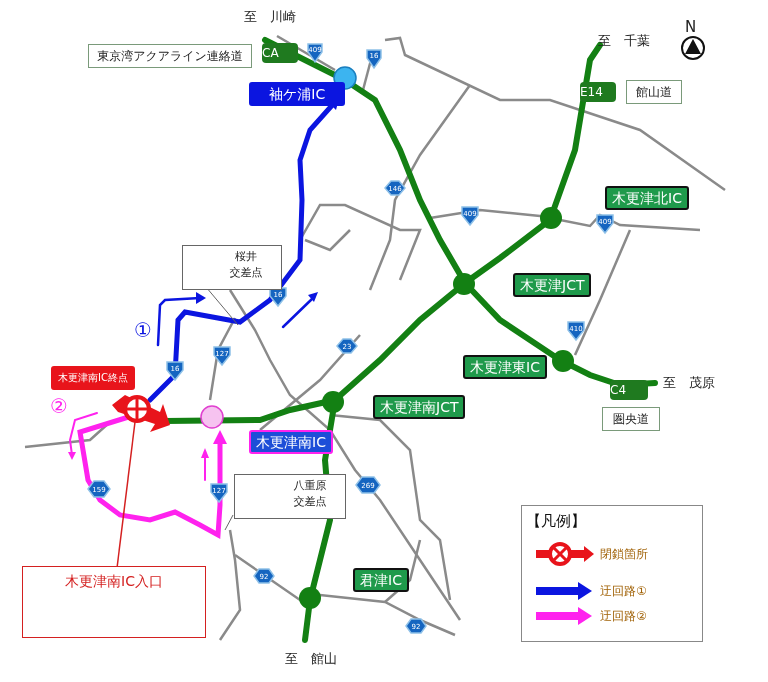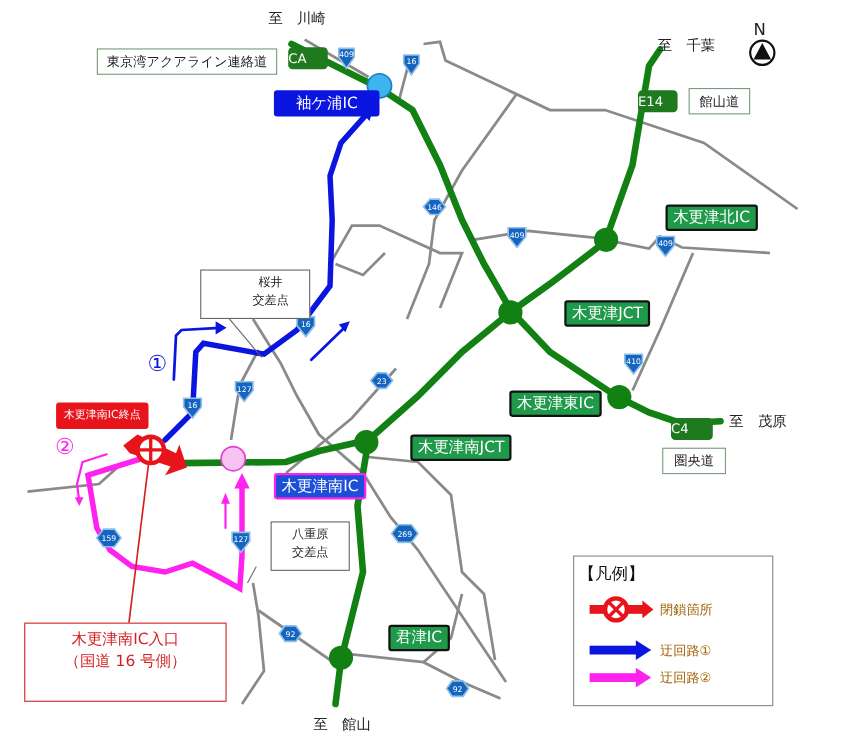--- a/index.html
+++ b/index.html
@@ -178,31 +178,30 @@
 <div class="gbox" style="left:438px;top:355px;">木更津東IC</div>
 <div class="gbox" style="left:348px;top:395px;">木更津南JCT</div>
 <div class="gbox" style="left:224px;top:430px;background:#1d4ed8;border-color:#ff22ee;">木更津南IC</div>
 <div class="gbox" style="left:328px;top:568px;">君津IC</div>
 <div class="gbox" style="left:26px;top:366px;background:#e8141b;border-color:#e8141b;font-size:10px;">木更津南IC終点</div>
 
 <div class="note" style="left:182px;top:245px;width:70px;height:40px;padding-top:3px;padding-left:28px;">
   <div>桜井</div>
     <div>交差点</div>
 </div>
-<div class="note" style="left:246px;top:474px;width:70px;height:40px;padding-top:3px;">
+<div class="note" style="left:234px;top:474px;width:70px;height:40px;padding-top:3px;padding-left:40px;">
   <div>八重原</div>
     <div>交差点</div>
 </div>
 
 <div class="lbl" style="left:134px;top:318px;font-size:20px;color:#0b15e0;">①</div>
 <div class="lbl" style="left:50px;top:394px;font-size:20px;color:#ff22ee;">②</div>
 
 <div style="position:absolute;left:22px;top:566px;width:184px;height:72px;border:1px solid #d42020;background:#fff;color:#d42020;font-size:14px;text-align:center;line-height:20px;padding-top:4px;box-sizing:border-box;">
   <div>木更津南IC入口</div>
-  <div>（国道 16 号側）</div>
 </div>
 
 <div class="legend">
   <div class="title">【凡例】</div>
   <svg width="180" height="135" style="position:absolute;left:0;top:0;">
     <g>
       <rect x="14" y="44" width="50" height="8" fill="#e8141b"></rect>
       <polygon points="62,40 72,48 62,56" fill="#e8141b"></polygon>
       <circle cx="38" cy="48" r="10" fill="#fff" stroke="#e8141b" stroke-width="4"></circle>
       <line x1="32" y1="42" x2="44" y2="54" stroke="#e8141b" stroke-width="3"></line>

